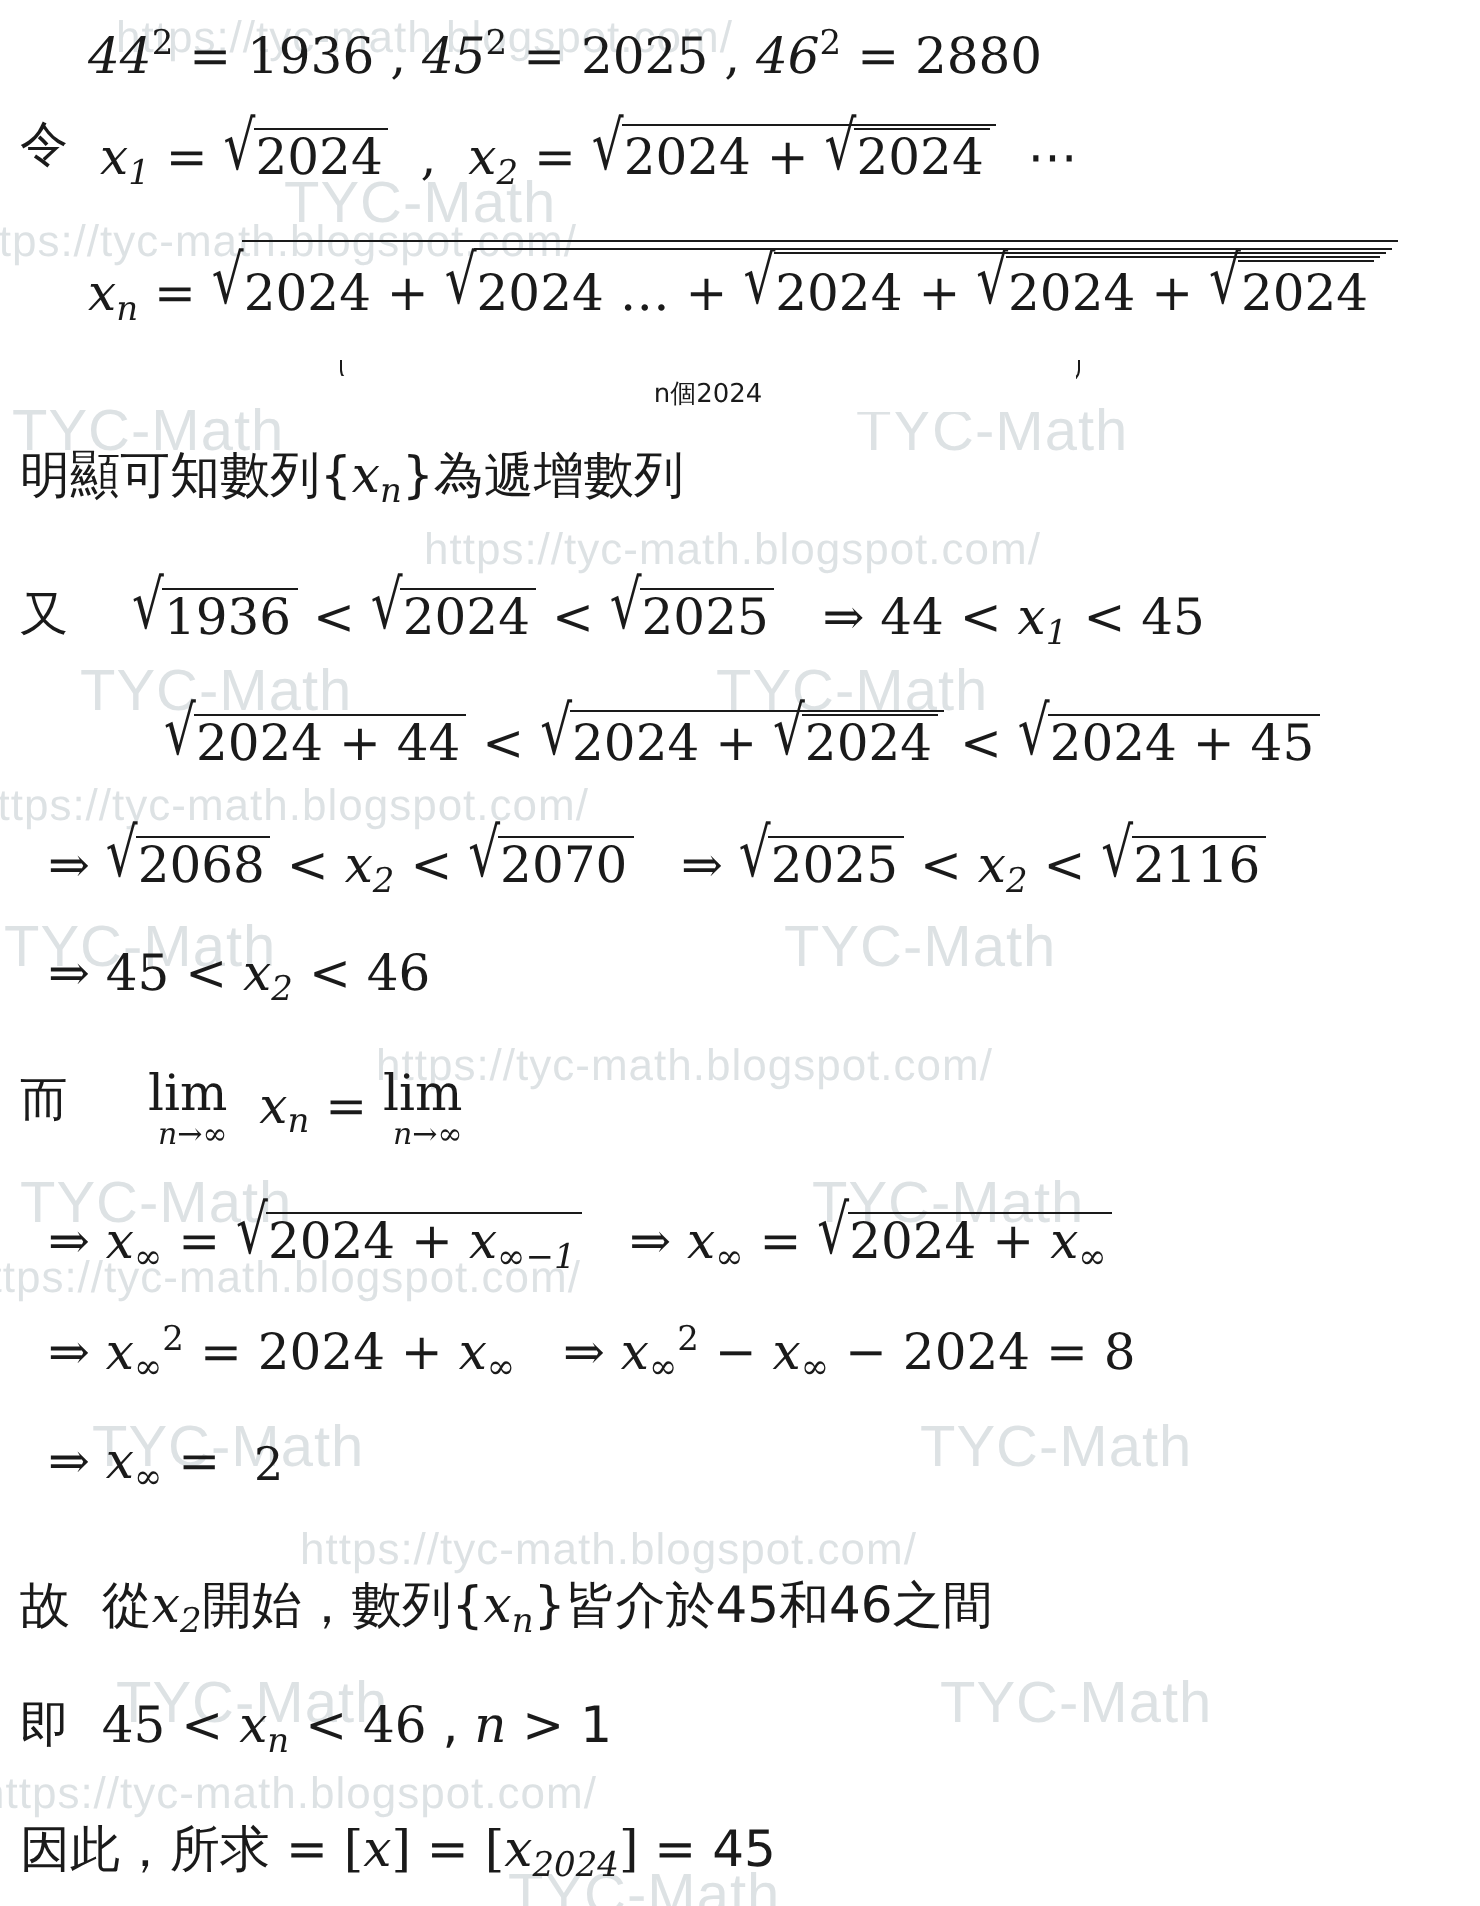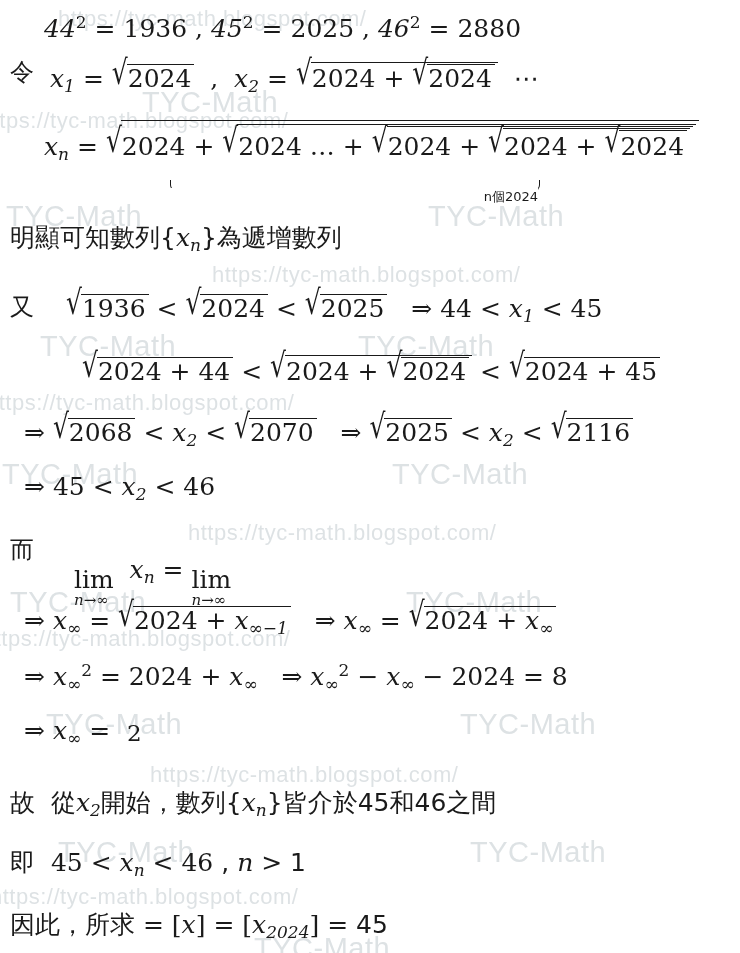--- a/index.html
+++ b/index.html
@@ -110,25 +110,24 @@
   }
   .frac .den {
     display: block;
     padding: 1px 5px 0;
     font-size: 0.92em;
   }
 
   
   .lim {
     display: inline-block;
-    text-align: left;
+    text-align: right;
     font-style: normal;
     vertical-align: middle;
     line-height: 1.05;
-    margin-top: 33px;
   }
   .lim .op { display: block; font-size: 1em; }
   .lim .und { display: block; font-size: 0.6em; font-style: italic; }
 
   
   .bigrad {
     position: absolute;
     left: 44px;
     top: 120px;
     font-size: 25px;
@@ -148,21 +147,21 @@
     height: 10px;
     border: 1.6px solid #1a1a1a;
     border-top: none;
     border-radius: 0 0 6px 6px;
   }
   .underbrace .ub-label {
     position: absolute;
     left: 0;
     top: 8px;
     width: 100%;
-    text-align: right;
+    text-align: center;
     font-size: 13px;
     background: #ffffff;
     font-family: "DejaVu Sans", sans-serif;
   }
   .ub-tick {
     position: absolute;
     left: 50%;
     top: 10px;
     width: 1.6px;
     height: 6px;

